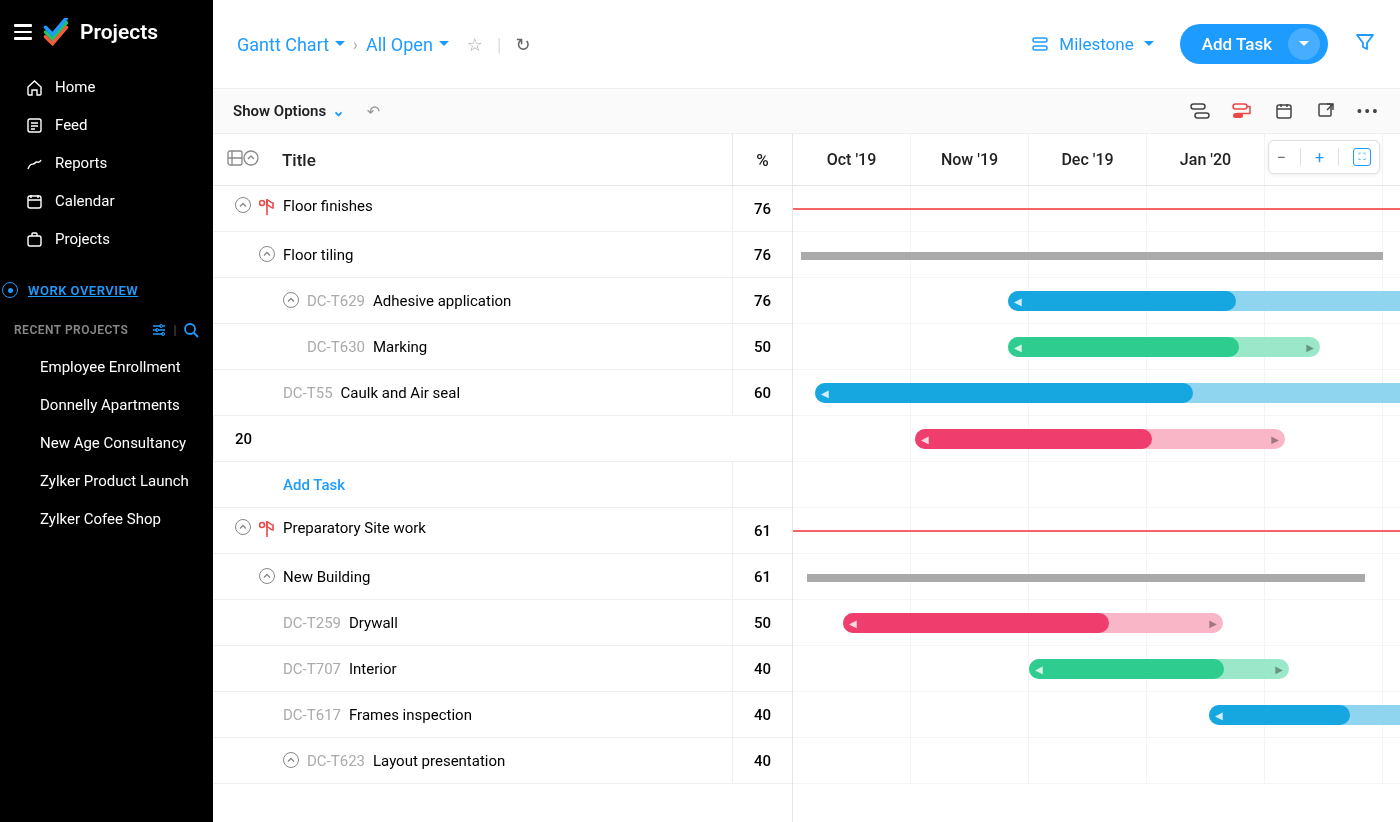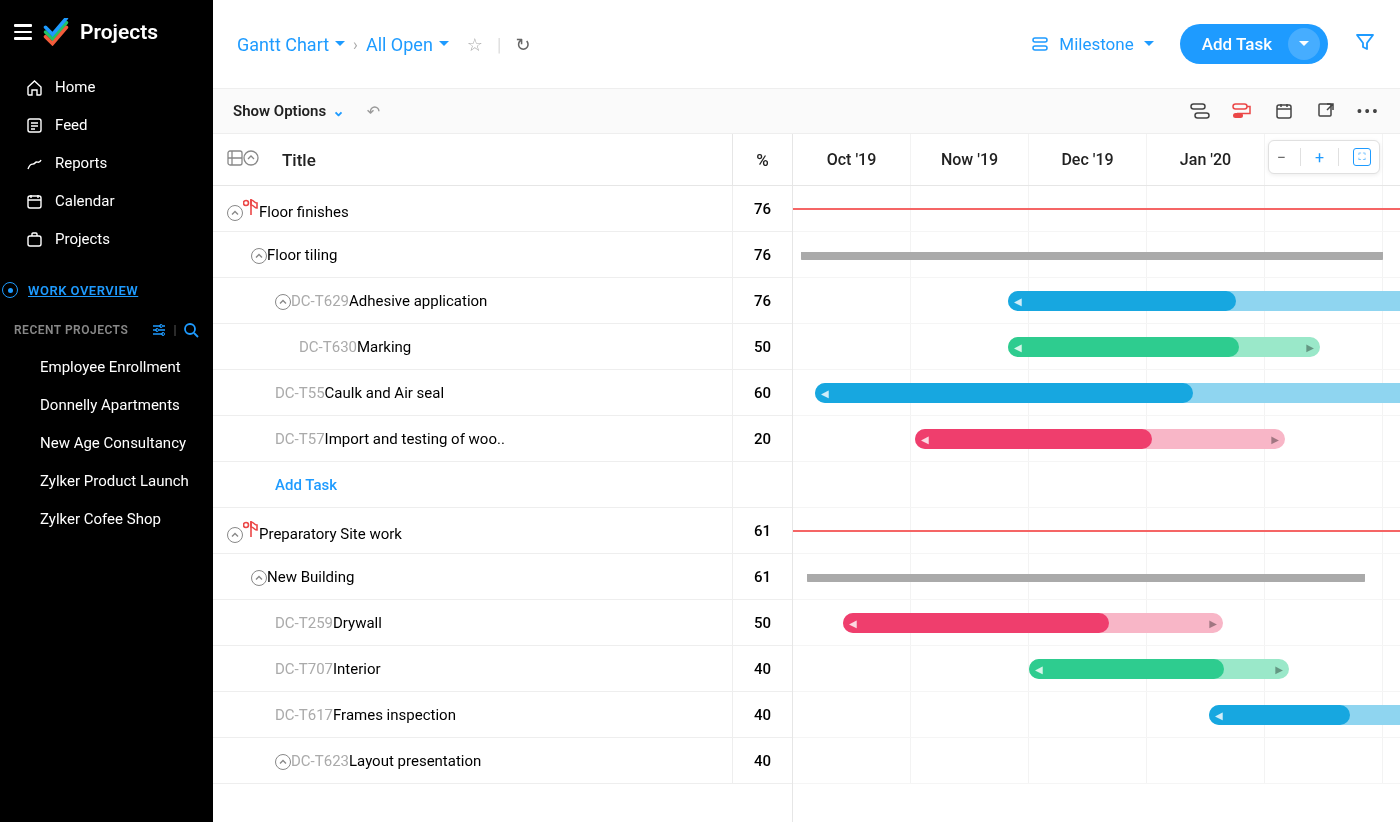--- a/index.html
+++ b/index.html
@@ -58,21 +58,21 @@
 .left-pane { width: 580px; flex-shrink: 0; border-right: 1px solid #e6e6e6; display: flex; flex-direction: column; position:relative; }
 .right-pane { flex: 1; overflow: hidden; position: relative; }
 
 .header-row { display: flex; height: 52px; align-items: center; border-bottom: 1px solid #e6e6e6; font-size: 17px; font-weight: 500; color:#222;}
 .left-pane .header-row { padding-left: 14px; }
 .left-pane .header-row .title-col { flex: 1; display:flex; align-items:center; gap:23px;}
 .left-pane .header-row .pct-col { width: 60px; text-align: center; border-left: 1px solid #e6e6e6; height:100%; display:flex; align-items:center; justify-content:center;}
 .hdr-ico { color:#888; }
 
 .task-row { display: flex; height: 46px; align-items: center; border-bottom: 1px solid #eee; font-size: 15px; }
-.task-title { flex: 1; display: flex; align-items: flex-end; gap: 0; padding-left: 14px; overflow:hidden; white-space:nowrap;}
+.task-title { flex: 1; display: flex; align-items: flex-start; gap: 8px; padding-left: 14px; overflow:hidden; white-space:nowrap;}
 .task-pct { width: 60px; text-align: center; font-weight: 500; border-left: 1px solid #eee; height:100%; display:flex; align-items:center; justify-content:center;}
 .collapse-btn { width: 16px; height: 16px; border: 1.5px solid #888; border-radius: 50%; display: flex; align-items: center; justify-content: center; font-size: 9px; color: #888; flex-shrink:0; cursor:pointer;}
 .milestone-icon { color: #eb4747; }
 .task-id { color: #aaa; }
 .add-task-link { color: #1e9bff; font-weight: 500; cursor:pointer; }
 
 
 .timeline-header { display: flex; height: 52px; align-items: center; border-bottom: 1px solid #e6e6e6; position: relative; }
 .month-col { width: 118px; text-align: right; font-size: 16px; font-weight: 500; color: #222; flex-shrink:0; border-right: 1px solid #f3f3f3; height:100%; display:flex; align-items:center; justify-content:center;}
 
@@ -342,25 +342,20 @@
           </div>
           <div class="task-row">
             <div class="task-title ">
               <span style="width: 48px; flex-shrink: 0;"></span>
               <span class="task-id">DC-T55</span>
               <span>Caulk and Air seal</span>
             </div>
             <div class="task-pct">60</div>
           </div>
           <div class="task-row">
-            <div class="task-title ">
-              <span style="width: 48px; flex-shrink: 0;"></span>
-              <span class="task-id">DC-T57</span>
-              <span>Import and testing of woo..</span>
-            </div>
             <div class="task-pct">20</div>
           </div>
           <div class="task-row">
             <div class="task-title ">
               <span style="width: 48px; flex-shrink: 0;"></span>
               <span class="add-task-link">Add Task</span>
             </div>
             <div class="task-pct"></div>
           </div>
           <div class="task-row">

